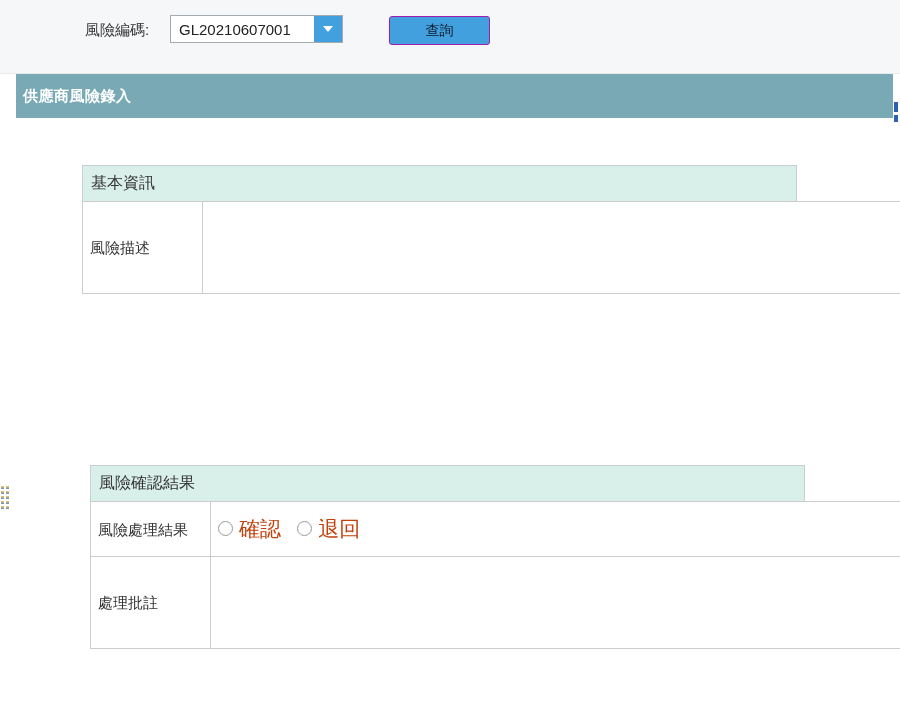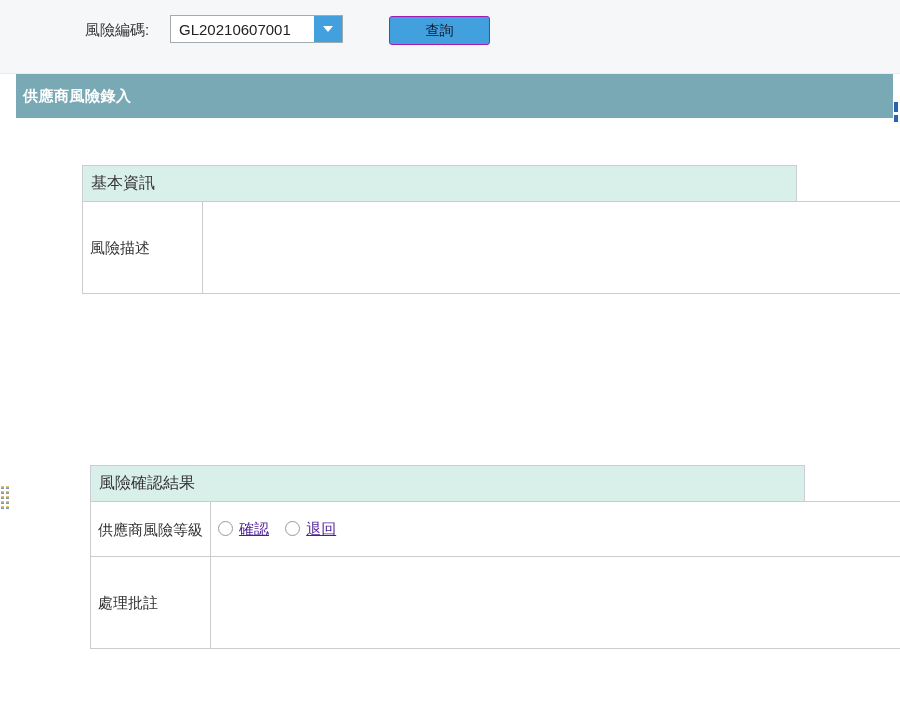--- a/index.html
+++ b/index.html
@@ -40,21 +40,21 @@
     box-sizing:border-box;display:flex;align-items:center;}
   .section-header span{font-size:16px;color:#333;padding-left:8px;}
   table.grid{border-collapse:collapse;width:851px;table-layout:fixed;margin-top:-1px;}
   table.grid td{border:1px solid #ccc;padding:4px 7px;font-size:15px;color:#333;
     vertical-align:middle;overflow:hidden;box-sizing:border-box;line-height:23px;}
   td.serif{font-family:"Liberation Serif","DejaVu Serif",serif;font-size:15.5px;color:#1a1a1a;}
   td.radio-cell{vertical-align:top;padding-top:8px;}
   .radio{display:inline-flex;align-items:center;margin-right:12px;cursor:pointer;}
   .radio-circle{width:13px;height:13px;border:1px solid #9a9a9a;border-radius:50%;
     background:#fff;margin-right:6px;flex:0 0 auto;}
-  .radio span.rlabel{font-size:15px;color:#4c1d95;text-decoration:underline;}
+  .radio span.rlabel{font-size:21px;color:#c2410c;}
 </style>
 </head>
 <body>
 
 <div class="topbar">
   <span class="query-label">風險編碼:</span>
   <div class="combo">
     <input type="text" value="GL20210607001" style="">
     <div class="combo-btn">
       <span class="tri"></span>
@@ -114,21 +114,21 @@
     <colgroup>
       <col style="width:120px">
         <col style="width:190px">
         <col style="width:116px">
       <col style="width:154px">
         <col style="width:110px">
         <col>
     </colgroup>
     <tbody>
         <tr style="height:55px">
-      <td>供應商風險等級</td>
+      <td>風險處理結果</td>
       <td colspan="5" class="radio-cell">
         <span class="radio">
           <span class="radio-circle"></span>
           <span class="rlabel">確認</span>
         </span>
         <span class="radio">
           <span class="radio-circle"></span>
           <span class="rlabel">退回</span>
         </span>
       </td>

